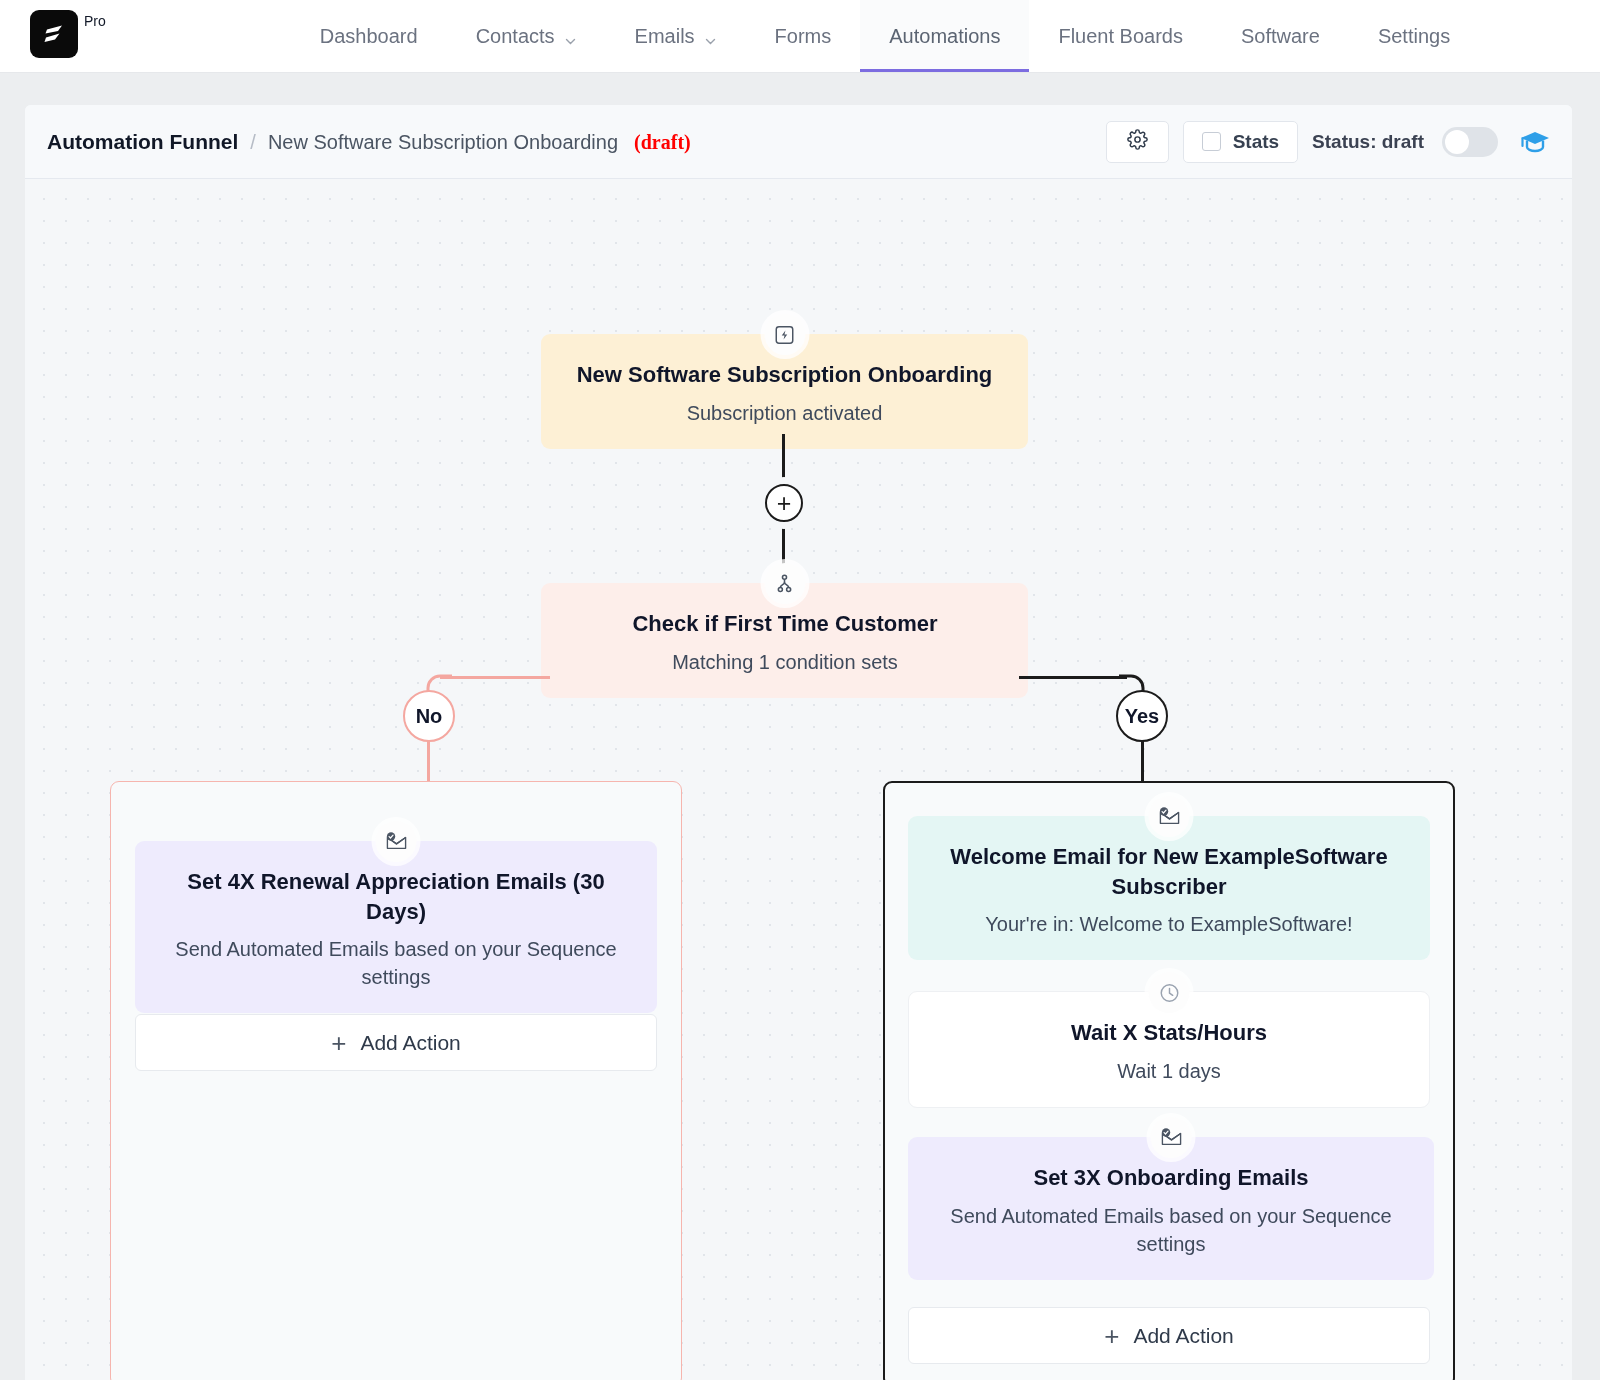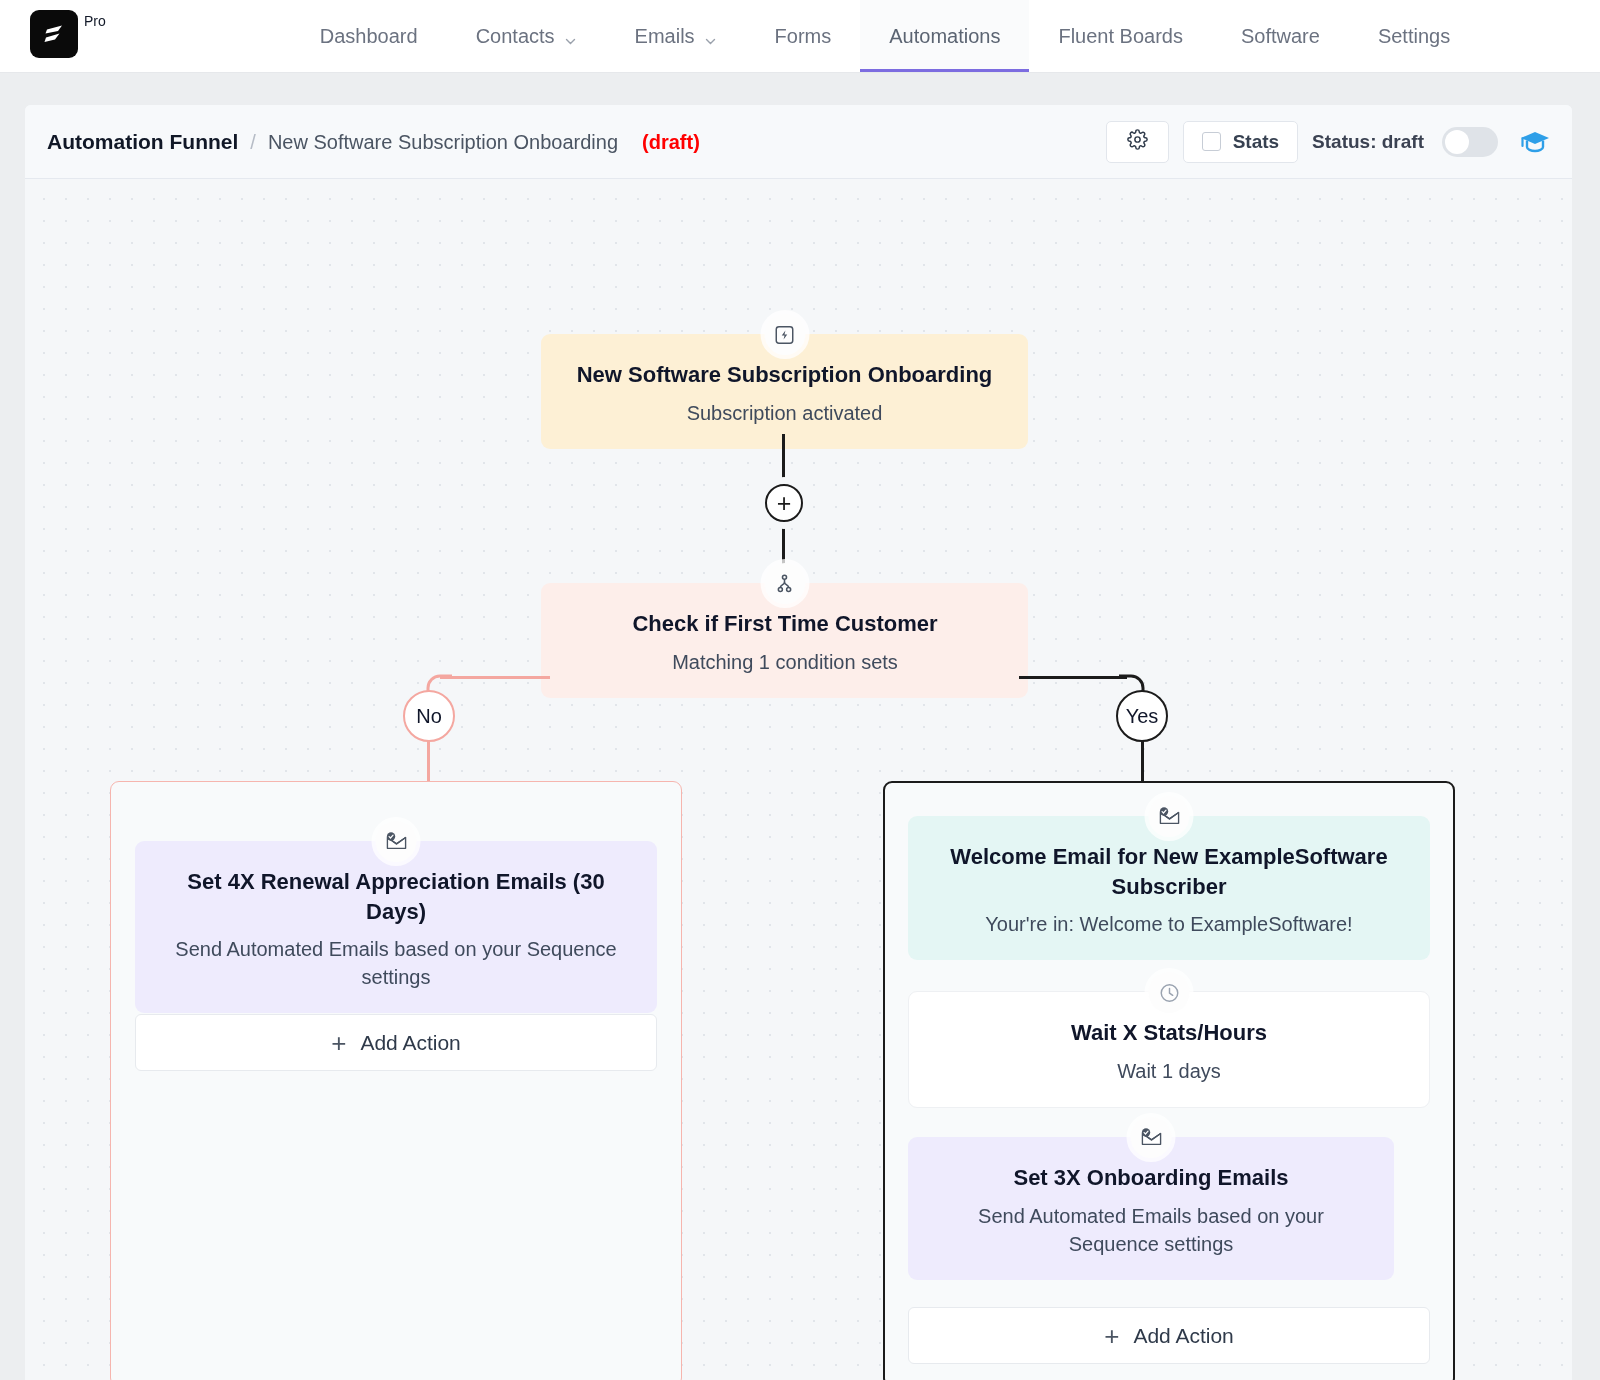--- a/index.html
+++ b/index.html
@@ -73,21 +73,21 @@
     display: flex; align-items: center;
     padding: 0 22px 0 22px;
     border-bottom: 1px solid #e5e9ef;
     background: #f7f9fb;
   }
   .crumb-root {
     font-size: 21px; font-weight: bold; color: #111827;
   }
   .crumb-sep { font-size: 20px; color: #b6bcc6; margin: 0 12px; }
   .crumb-cur { font-size: 20px; color: #4b5563; }
-  .crumb-draft { font-size: 20px; font-weight: bold; color: #ff0000; margin-left: 24px; }
+  .crumb-draft { font-size: 20px; font-weight: bold; color: #ff0000; margin-left: 16px; font-family: Liberation Serif, serif; }
   .head-right {
     margin-left: auto;
     display: flex; align-items: center; gap: 14px;
   }
   .gear-btn {
     width: 63px; height: 42px;
     border: 1px solid #e2e6ec; border-radius: 5px;
     background: #fff;
     display: flex; align-items: center; justify-content: center;
     cursor: pointer;
@@ -194,21 +194,21 @@
     cursor: pointer;
     box-shadow: 0 0 0 7px #f5f7f9;
   }
   .plus-node span { font-size: 25px; line-height: 1; color: #1b1b1b; }
 
   .pill {
     position: absolute;
     width: 52px; height: 52px; border-radius: 50%;
     background: #ffffff;
     display: flex; align-items: center; justify-content: center;
-    font-size: 20px; font-weight: normal; color: #10162a;
+    font-size: 20px; font-weight: bold; color: #10162a;
   }
   .pill-no { border: 2.5px solid #f4a7a0; }
   .pill-yes { border: 2.5px solid #1b1b1b; }
 </style>
 </head>
 <body>
 
 <div class="topnav">
   <div class="brand">
     <div class="brand-logo">
@@ -388,21 +388,21 @@
       <div class="badge-icon">
         <svg width="22" height="22" viewBox="0 0 24 24" fill="none" stroke="#9aa3b0" stroke-width="1.6">
           <circle cx="12" cy="12" r="9"></circle>
           <path d="M12 7 V12 L15.5 14.5" stroke-linecap="round"></path>
         </svg>
       </div>
       <div class="node-title">Wait X Stats/Hours</div>
       <div class="node-sub">Wait 1 days</div>
     </div>
 
-    <div class="node n-seq" style="left:883px; top:958px; width:486px;">
+    <div class="node n-seq" style="left:883px; top:958px; width:526px;">
       <div class="badge-icon">
         <svg width="24" height="20" viewBox="0 0 26 22">
           <path d="M3 6 L13 13 L23 6 V18 H3 Z" fill="#ffffff" stroke="#4b5563" stroke-width="1.5" stroke-linejoin="round"></path>
           <path d="M3 6 L13 13 L23 6" fill="none" stroke="#4b5563" stroke-width="1.5"></path>
           <circle cx="7" cy="5" r="4.6" fill="#4b5563"></circle>
           <path d="M4.9 5 L6.4 6.6 L9.2 3.4" stroke="#ffffff" stroke-width="1.3" fill="none" stroke-linecap="round"></path>
         </svg>
       </div>
       <div class="node-title">Set 3X Onboarding Emails</div>
       <div class="node-sub">Send Automated Emails based on your Sequence settings</div>

